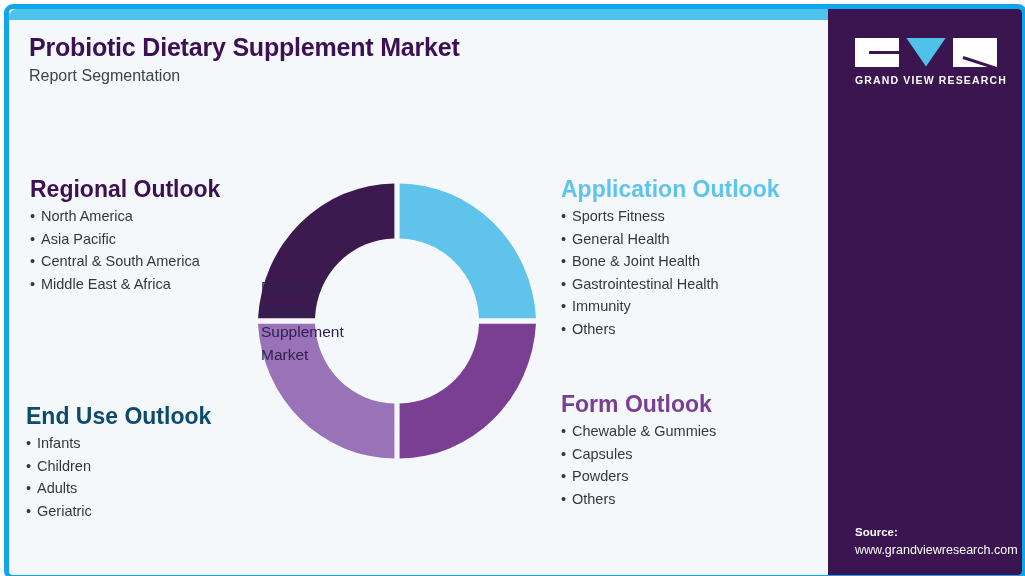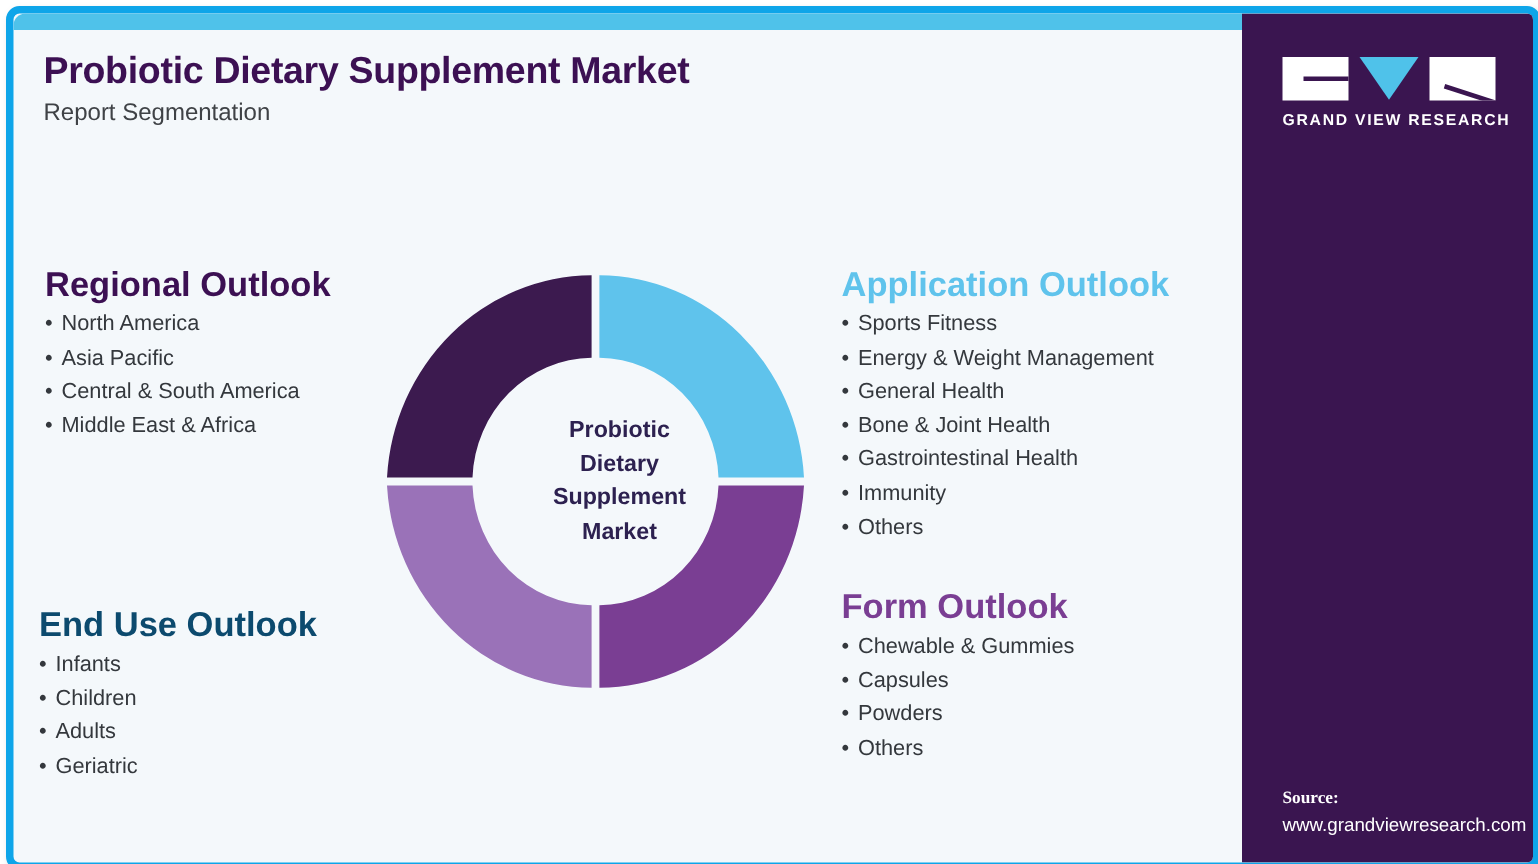--- a/index.html
+++ b/index.html
@@ -101,30 +101,29 @@
   .donut-wrap {
     position: absolute;
     left: 248px;
     top: 168px;
     width: 280px;
     height: 288px;
   }
   .donut-wrap svg { display: block; }
   .donut-center {
     position: absolute;
-    left: 16px;
+    left: 4px;
     top: 0;
     width: 280px;
     height: 288px;
     display: flex;
     flex-direction: column;
-    align-items: center;
+    align-items: flex-start;
     justify-content: center;
     pointer-events: none;
-    font-weight: bold;
   }
   .donut-center span {
     font-size: 15.5px;
     color: #2d2150;
     line-height: 22.5px;
     text-align: center;
   }
 
   
   .sidebar {
@@ -226,21 +225,20 @@
     position: absolute;
     left: 27px;
     bottom: 16px;
     width: 170px;
   }
   .source-label {
     font-size: 11.5px;
     font-weight: bold;
     color: #ffffff;
     line-height: 17px;
-    font-family: Liberation Serif, serif;
   }
   .source-url {
     font-size: 12.5px;
     color: #ffffff;
     line-height: 18px;
     white-space: nowrap;
   }
 </style>
 </head>
 <body>
@@ -271,21 +269,20 @@
       <li><span class="bullet">•</span><span>Children</span></li>
       <li><span class="bullet">•</span><span>Adults</span></li>
       <li><span class="bullet">•</span><span>Geriatric</span></li>
     </ul>
   </div>
 
   <div class="block" id="application-block">
     <h3>Application Outlook</h3>
     <ul>
       <li><span class="bullet">•</span><span>Sports Fitness</span></li>
-      <li><span class="bullet">•</span><span>Energy &amp; Weight Management</span></li>
       <li><span class="bullet">•</span><span>General Health</span></li>
       <li><span class="bullet">•</span><span>Bone &amp; Joint Health</span></li>
       <li><span class="bullet">•</span><span>Gastrointestinal Health</span></li>
       <li><span class="bullet">•</span><span>Immunity</span></li>
       <li><span class="bullet">•</span><span>Others</span></li>
     </ul>
   </div>
 
   <div class="block" id="form-block">
     <h3>Form Outlook</h3>

